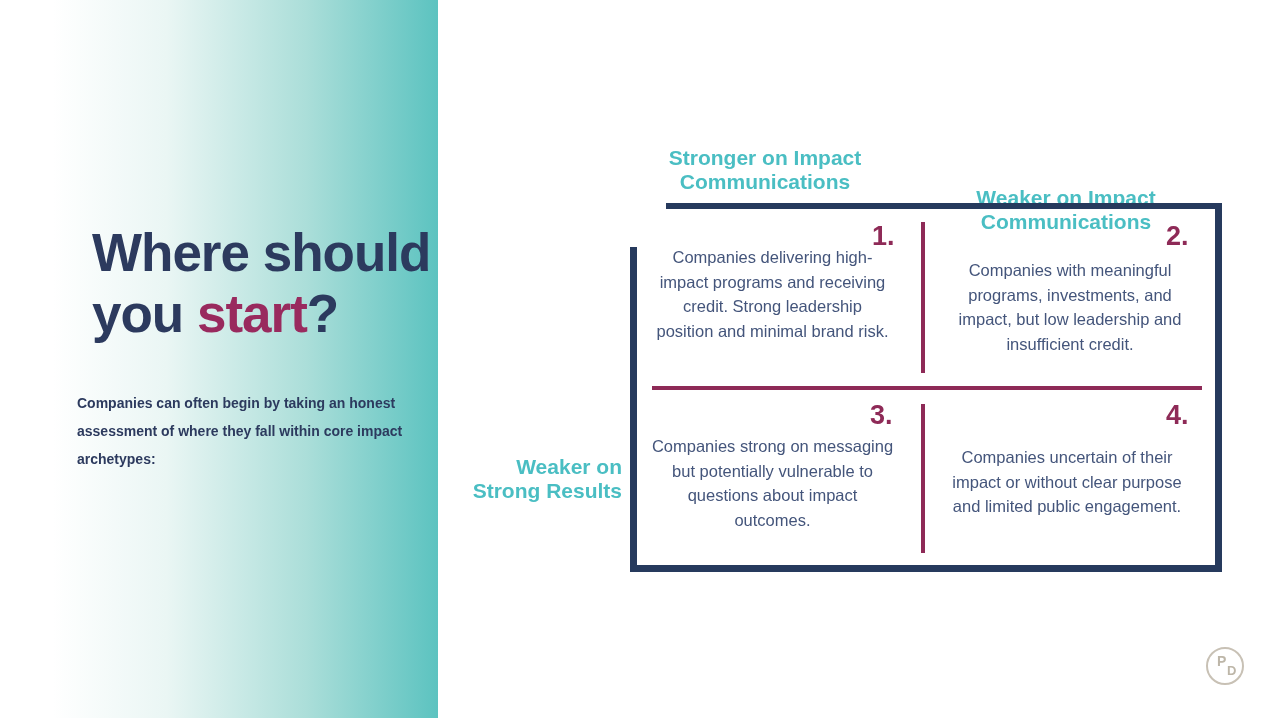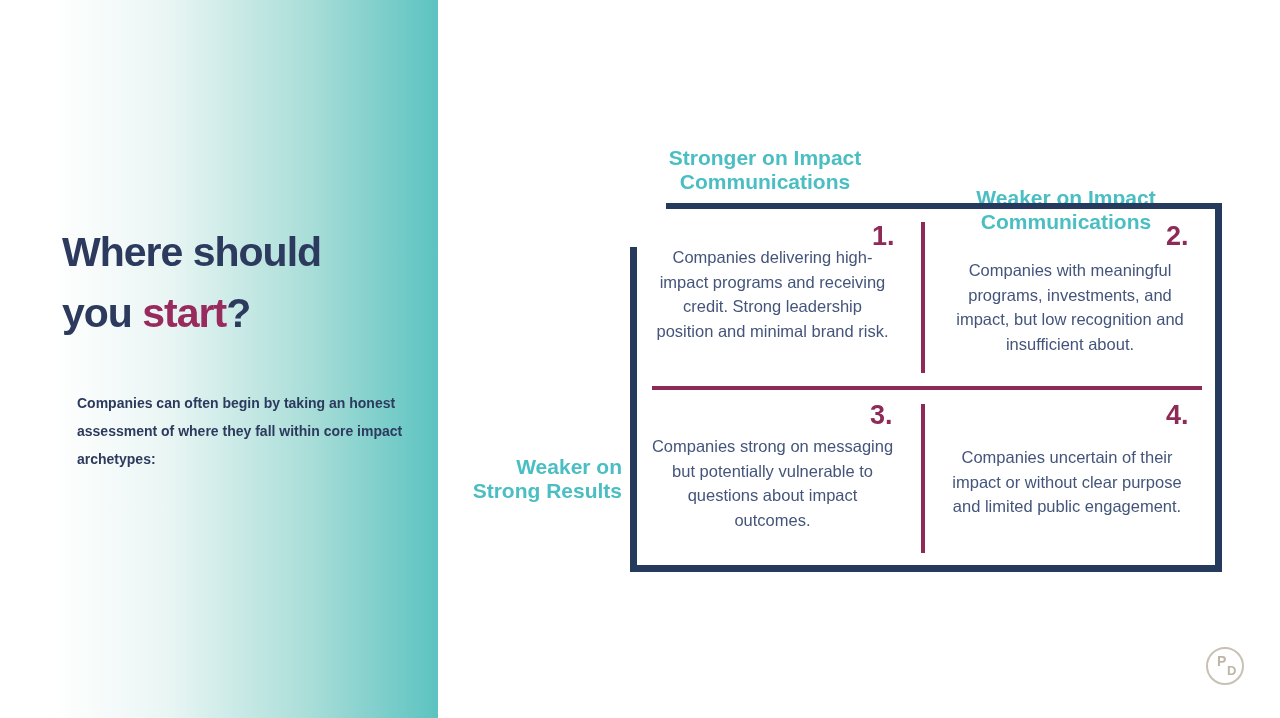--- a/index.html
+++ b/index.html
@@ -18,23 +18,23 @@
   
   .band {
     position: absolute;
     left: 0; top: 0;
     width: 438px; height: 718px;
     background: linear-gradient(90deg, #ffffff 0%, #ffffff 12%, #eaf6f4 38%, #abded9 70%, #5cc3c0 100%);
   }
   
   .title {
     position: absolute;
-    left: 62px; top: 222px;
+    left: 92px; top: 222px;
     width: 380px;
-    font-size: 41px;
+    font-size: 53px;
     font-weight: 700;
     line-height: 61px;
     letter-spacing: -1px;
     color: #2c3a5e;
   }
   .title .highlight { color: #992a5e; }
   
   .intro {
     position: absolute;
     left: 77px; top: 389px;
@@ -133,21 +133,21 @@
   <div class="frame frame-left"></div>
 
   <div class="divider divider-h"></div>
   <div class="divider divider-v-top"></div>
   <div class="divider divider-v-bottom"></div>
 
   <div class="q-num q1-num">1.</div>
   <div class="q-text q1-text">Companies delivering high- impact programs and receiving credit. Strong leadership position and minimal brand risk.</div>
 
   <div class="q-num q2-num">2.</div>
-  <div class="q-text q2-text">Companies with meaningful programs, investments, and impact, but low recognition and insufficient about.</div>
+  <div class="q-text q2-text">Companies with meaningful programs, investments, and impact, but low leadership and insufficient credit.</div>
 
   <div class="q-num q3-num">3.</div>
   <div class="q-text q3-text">Companies strong on messaging but potentially vulnerable to questions about impact outcomes.</div>
 
   <div class="q-num q4-num">4.</div>
   <div class="q-text q4-text">Companies uncertain of their impact or without clear purpose and limited public engagement.</div>
 
   <div class="logo">
     <span class="logo-p">P</span>
     <span class="logo-d">D</span>

